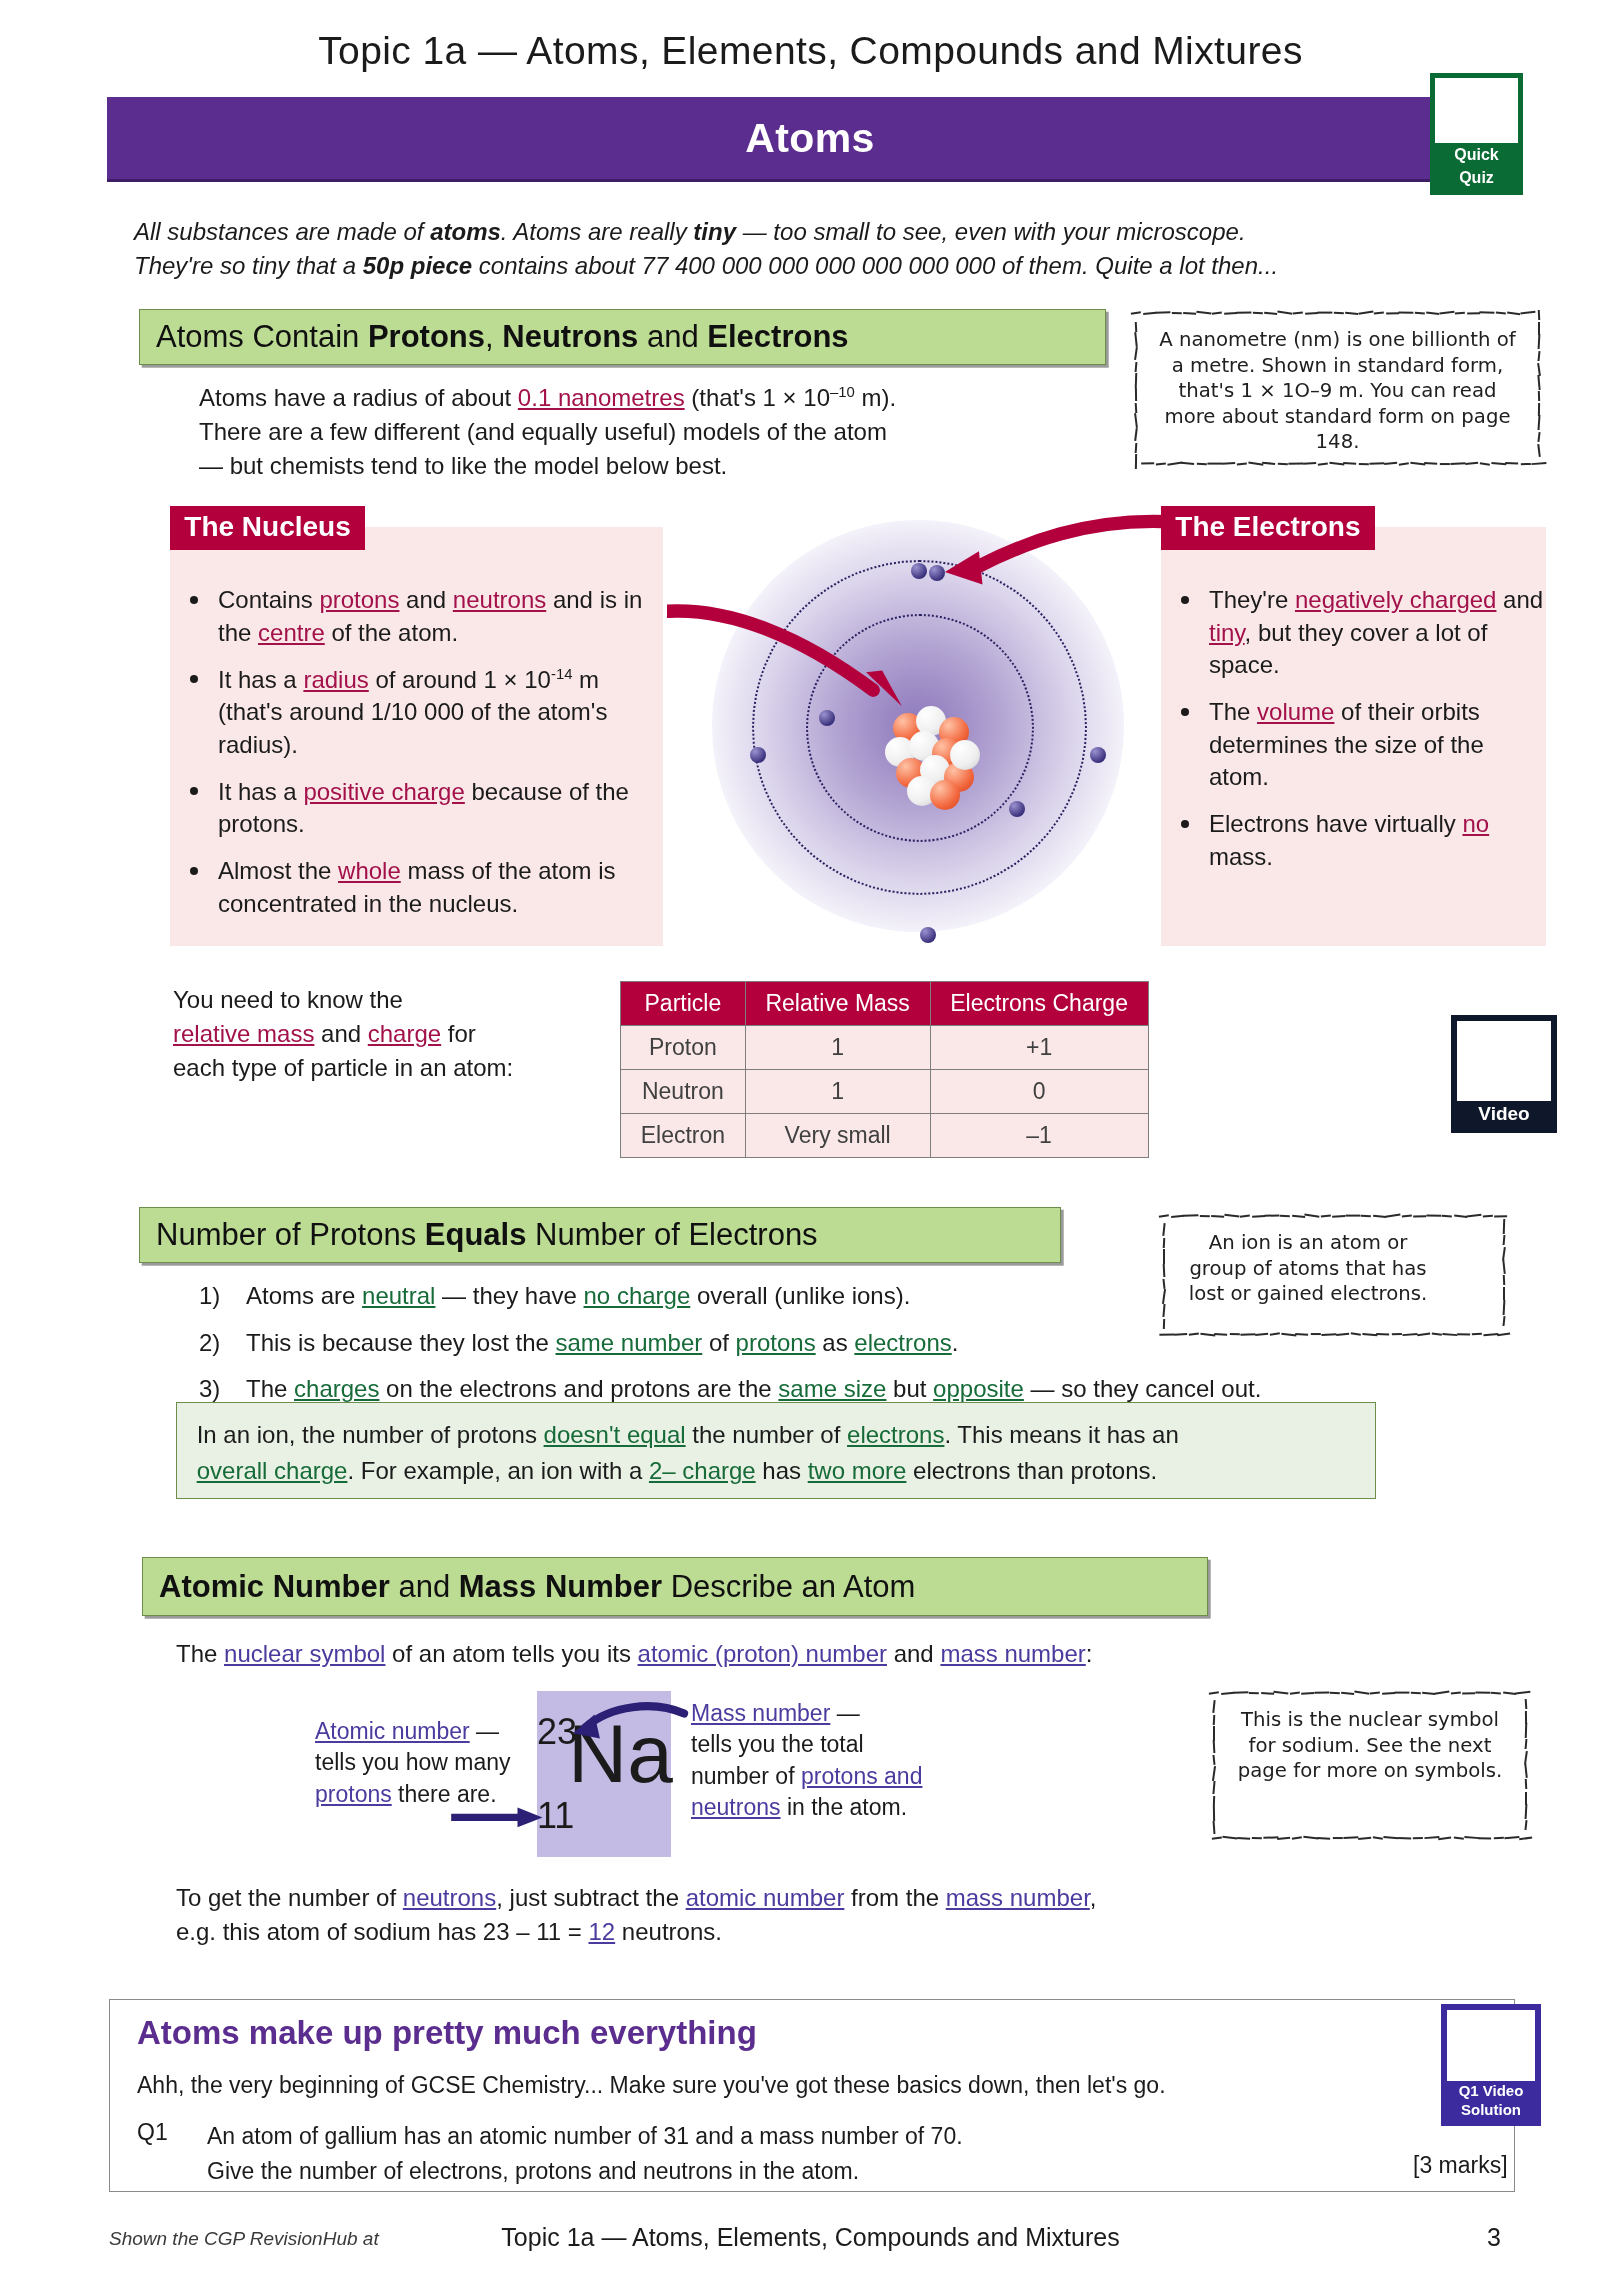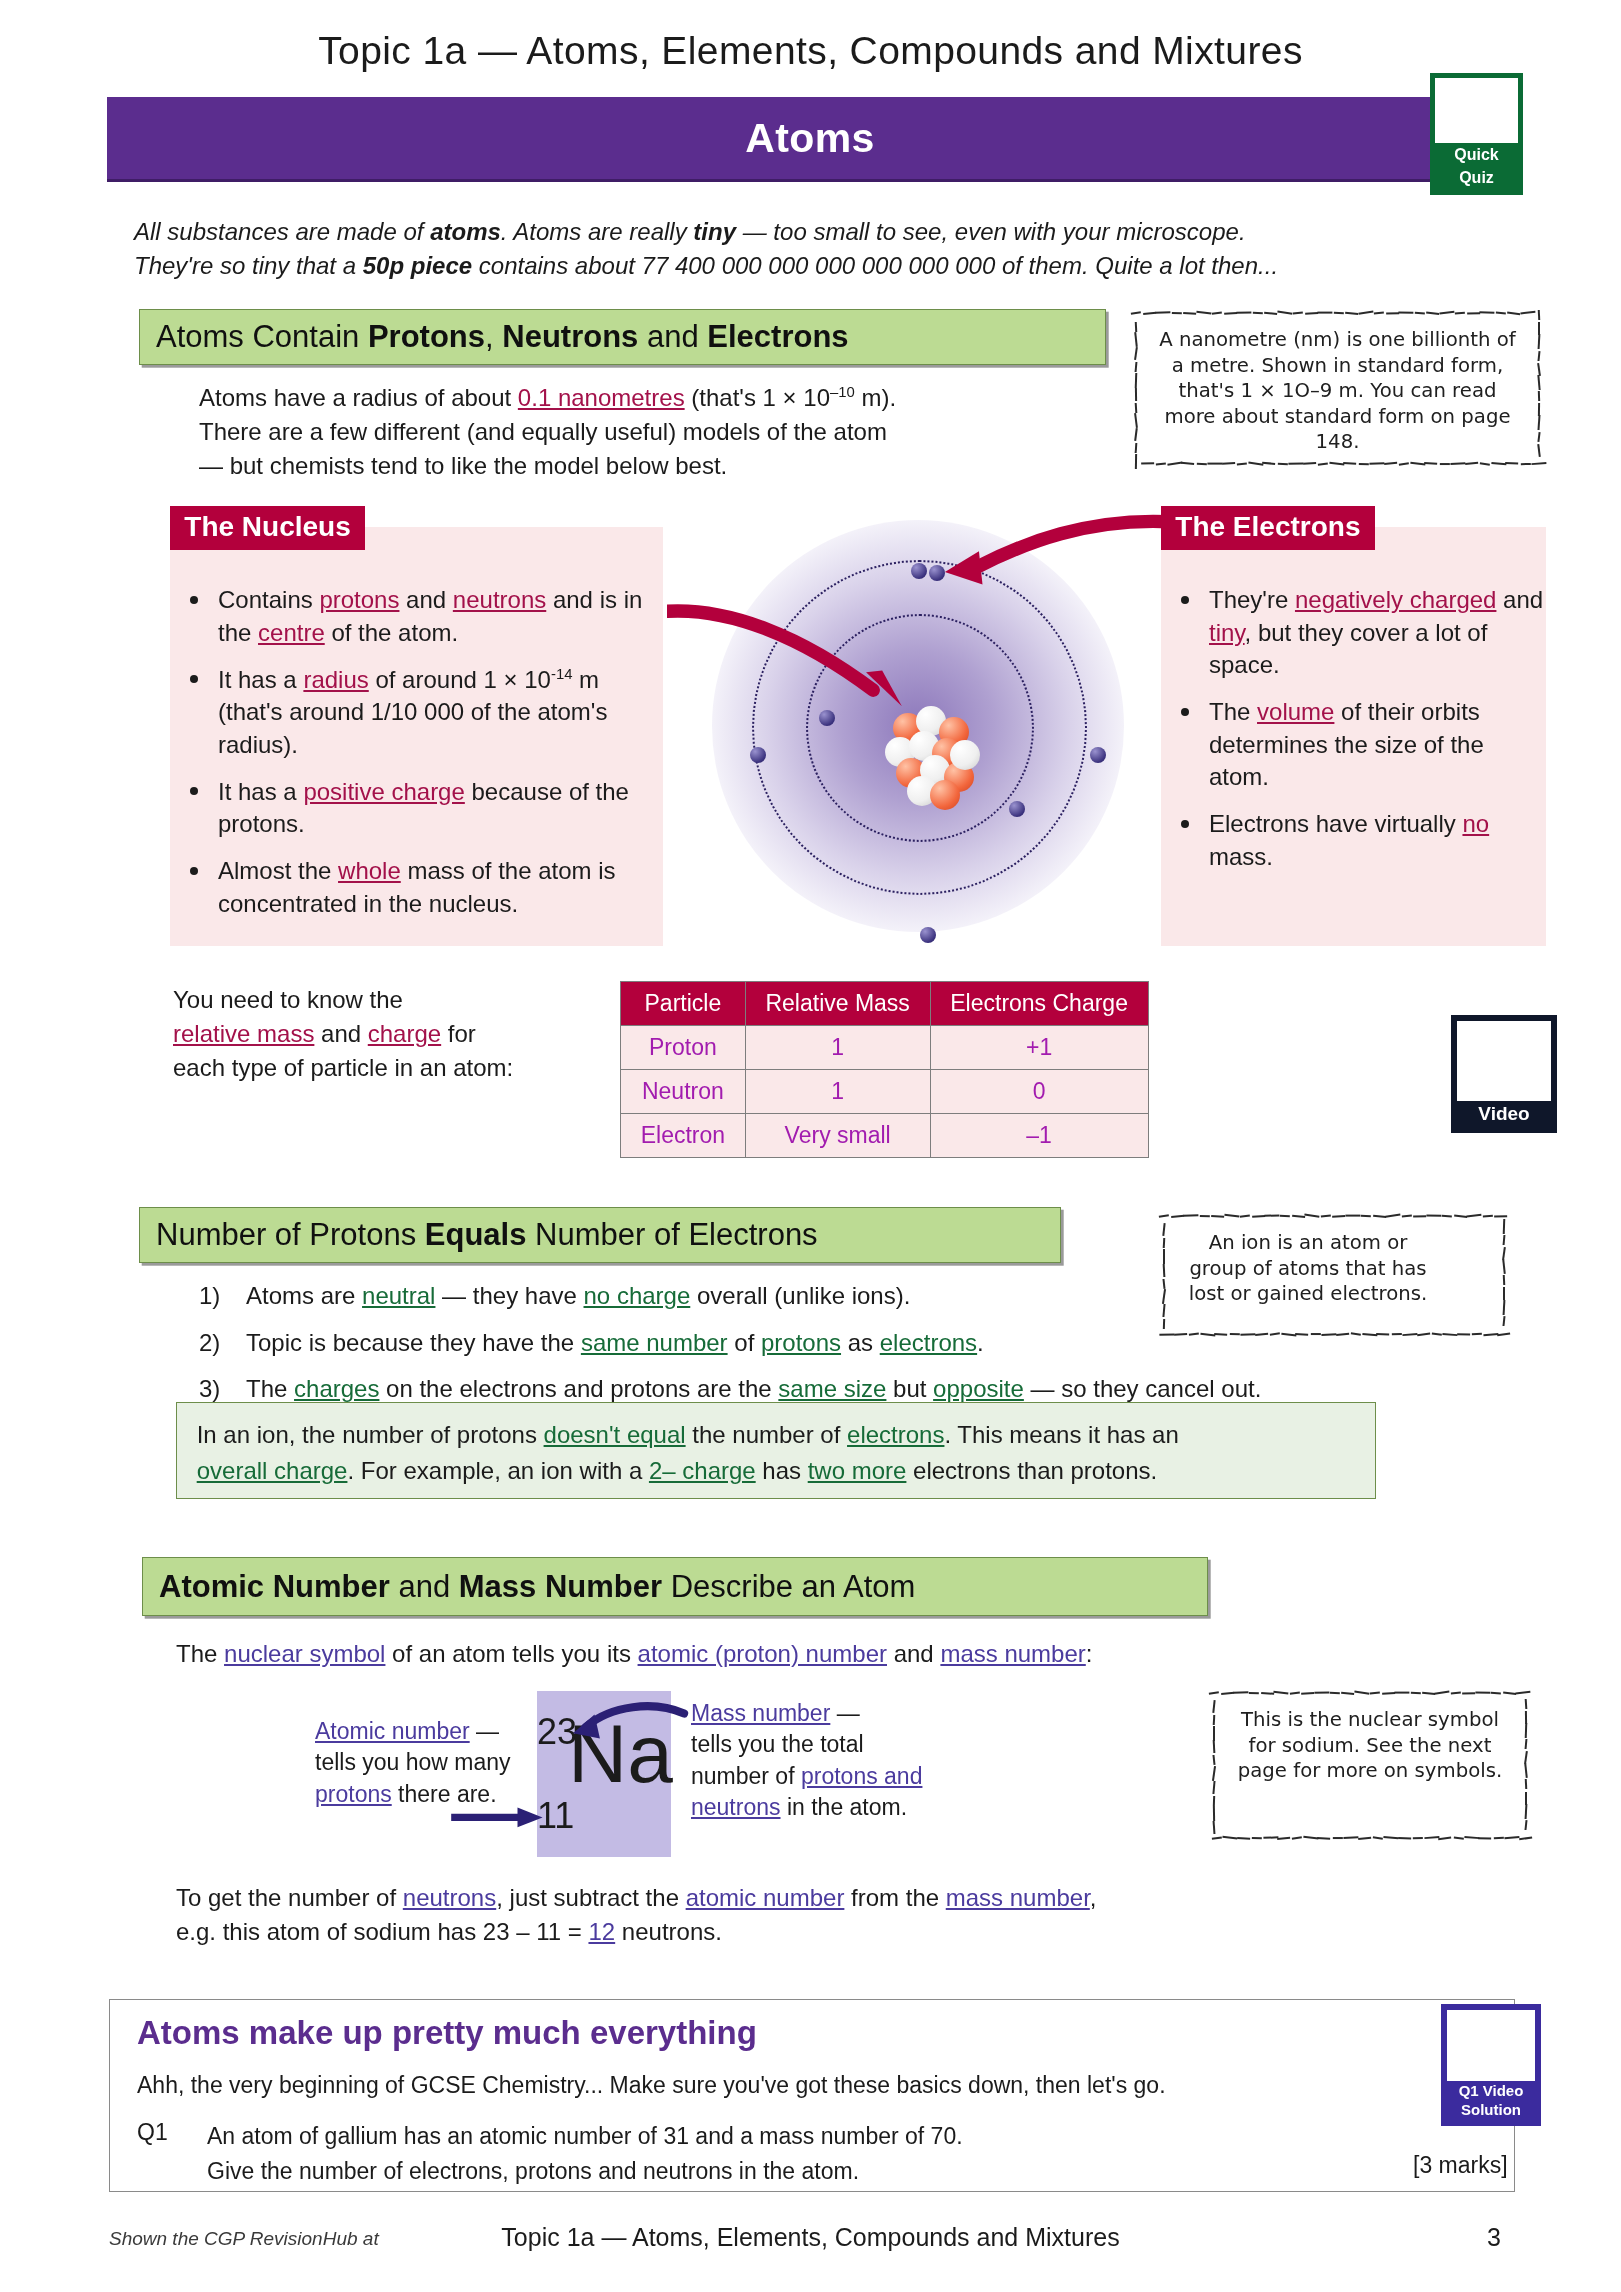--- a/index.html
+++ b/index.html
@@ -126,21 +126,21 @@
   
   .ptable{
     position:absolute;left:620px;top:981px;
     border-collapse:collapse;
   }
   .ptable th{
     background:#b3003c;color:#fff;font-weight:normal;
     font-size:23px;padding:8px 19.7px;border:1.8px solid #7d7d7d;
   }
   .ptable td{
-    background:#fae8e9;color:#a21caf;font-size:23px;
+    background:#fae8e9;color:#404040;font-size:23px;
     padding:8px 19.7px;border:1.8px solid #7d7d7d;text-align:center;
   }
 
   
   .vbadge{
     position:absolute;left:1451px;top:1015px;width:106px;height:118px;
     background:#0f172a;box-sizing:border-box;padding:6.3px;
     display:flex;flex-direction:column;
   }
   .vbadge .vin{flex:1;background:#ffffff;}
@@ -427,21 +427,21 @@
     <span><span>Number of Protons </span><b>Equals</b><span> Number of Electrons</span></span>
   </div>
 
   <div class="numlist" style="left:199px;top:1279px;width:1254px;">
     <div class="row">
       <div class="n">1)</div>
       <div><span>Atoms are </span><u class="grn">neutral</u><span> — they have </span><u class="grn">no charge</u><span> overall (unlike ions).</span></div>
     </div>
     <div class="row">
       <div class="n">2)</div>
-      <div><span>Topic is because they have the </span><u class="grn">same number</u><span> of </span><u class="grn">protons</u><span> as </span><u class="grn">electrons</u><span>.</span></div>
+      <div><span>This is because they lost the </span><u class="grn">same number</u><span> of </span><u class="grn">protons</u><span> as </span><u class="grn">electrons</u><span>.</span></div>
     </div>
     <div class="row">
       <div class="n">3)</div>
       <div><span>The </span><u class="grn">charges</u><span> on the electrons and protons are the </span><u class="grn">same size</u><span> but </span><u class="grn">opposite</u><span> — so they cancel out.</span></div>
     </div>
   </div>
 
   <div class="note" id="note-ion" style="left:1164px;top:1216px;width:288px;height:118px;">
     <div class="nbody">An ion is an atom or group of atoms that has lost or gained electrons.</div>
   <div class="dash" style="width: 1.8px; height: 9.9px; left: -0.9px; top: -4.9px; transform: rotate(82deg); transform-origin: 50% 50%;"></div>

